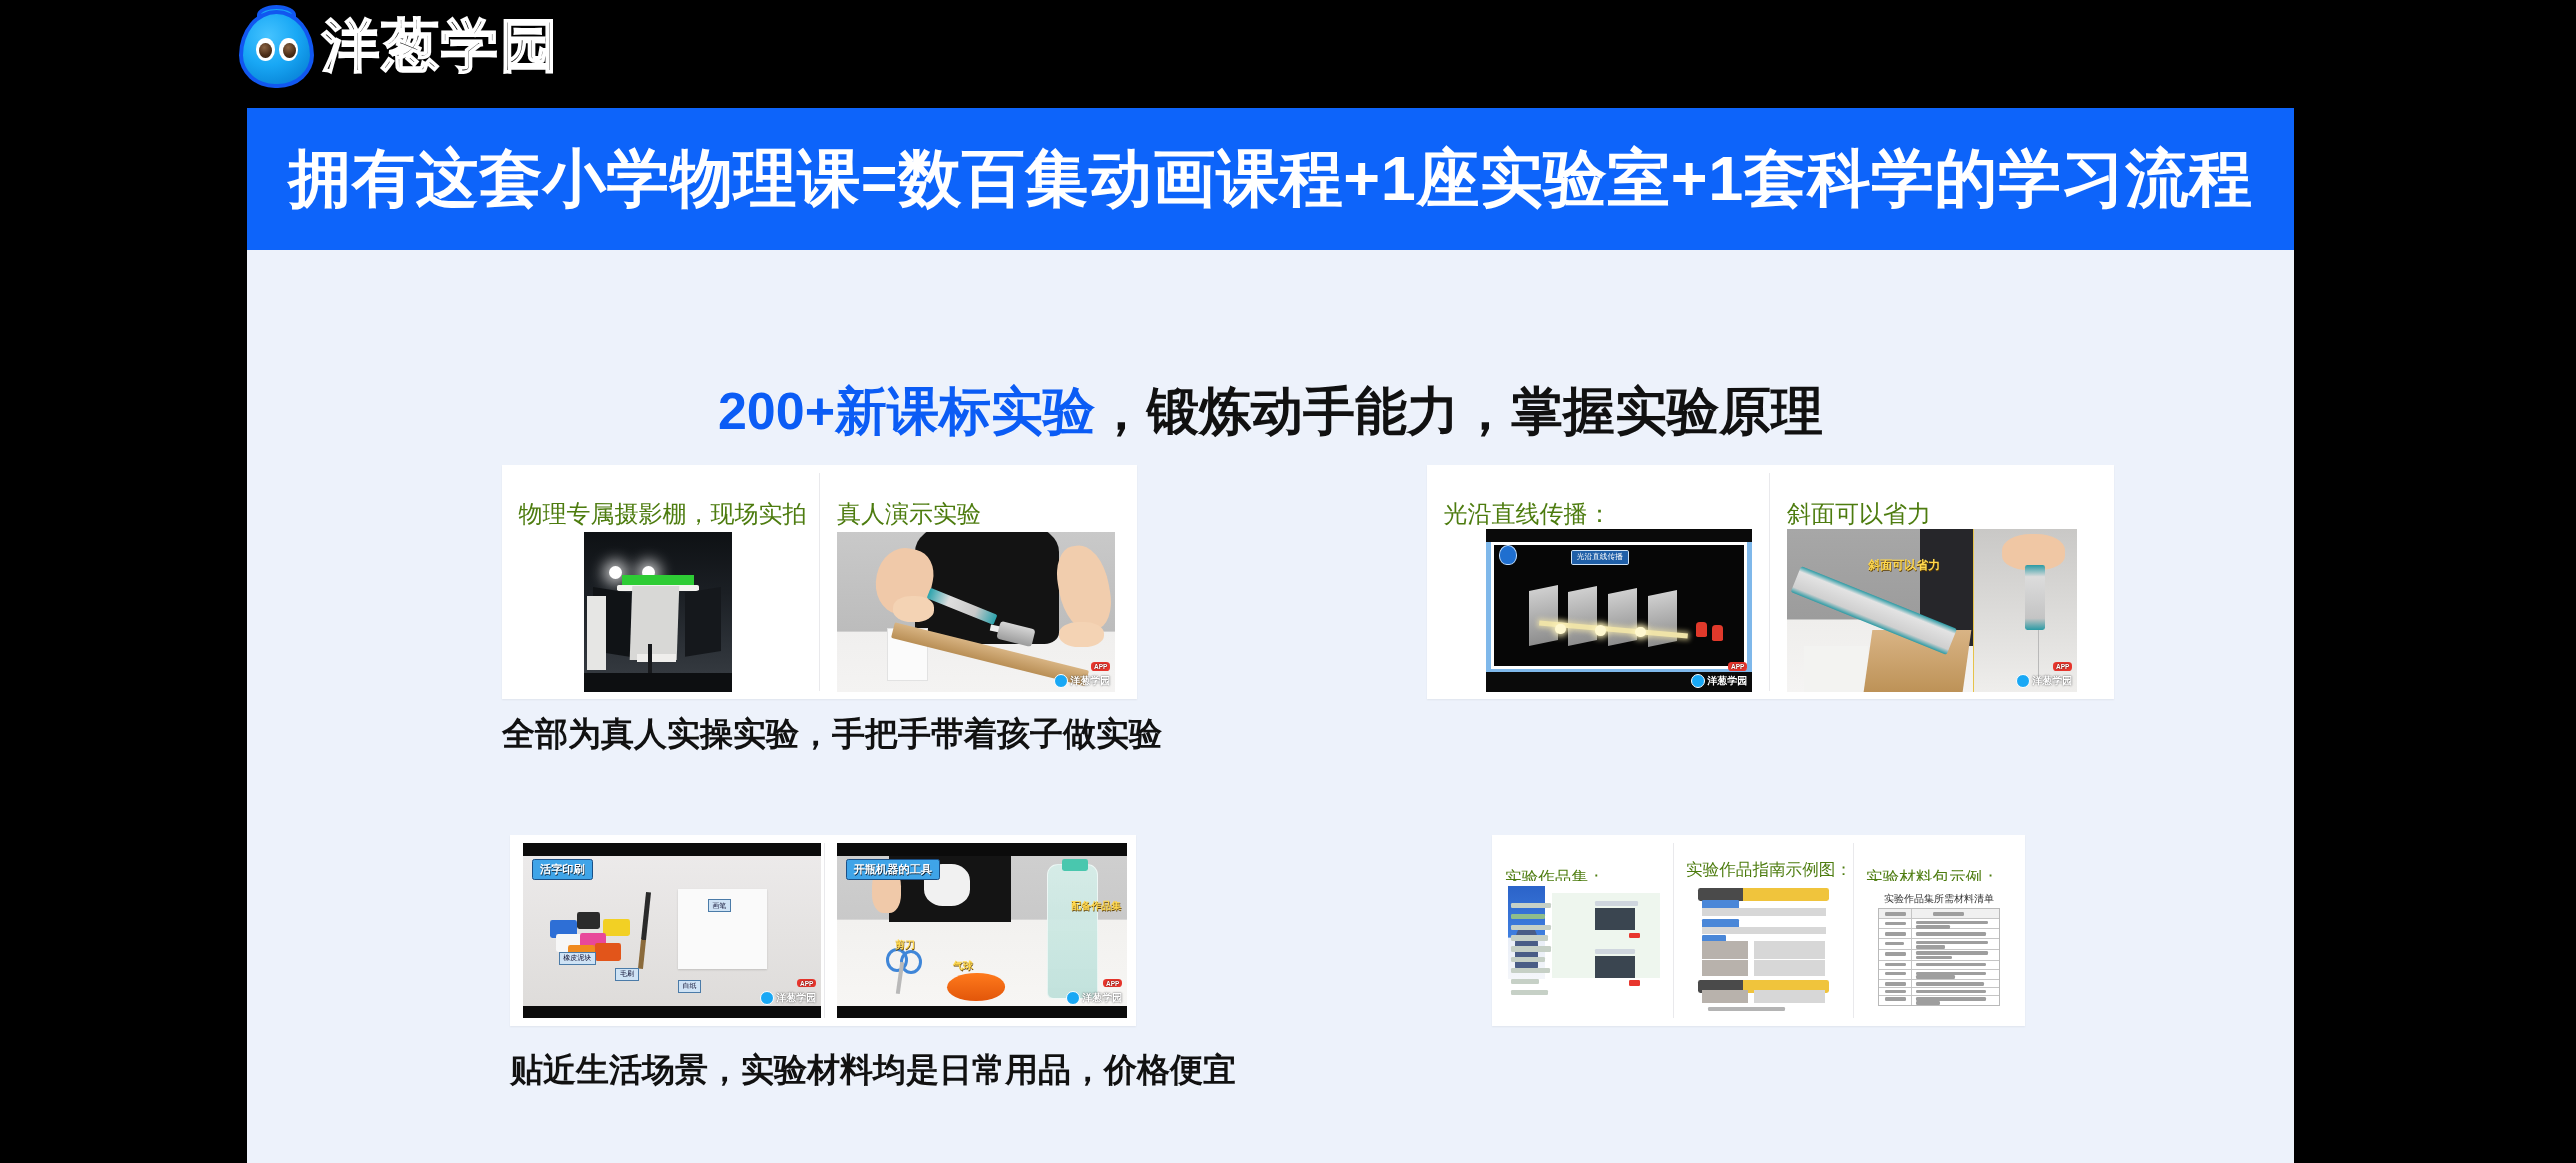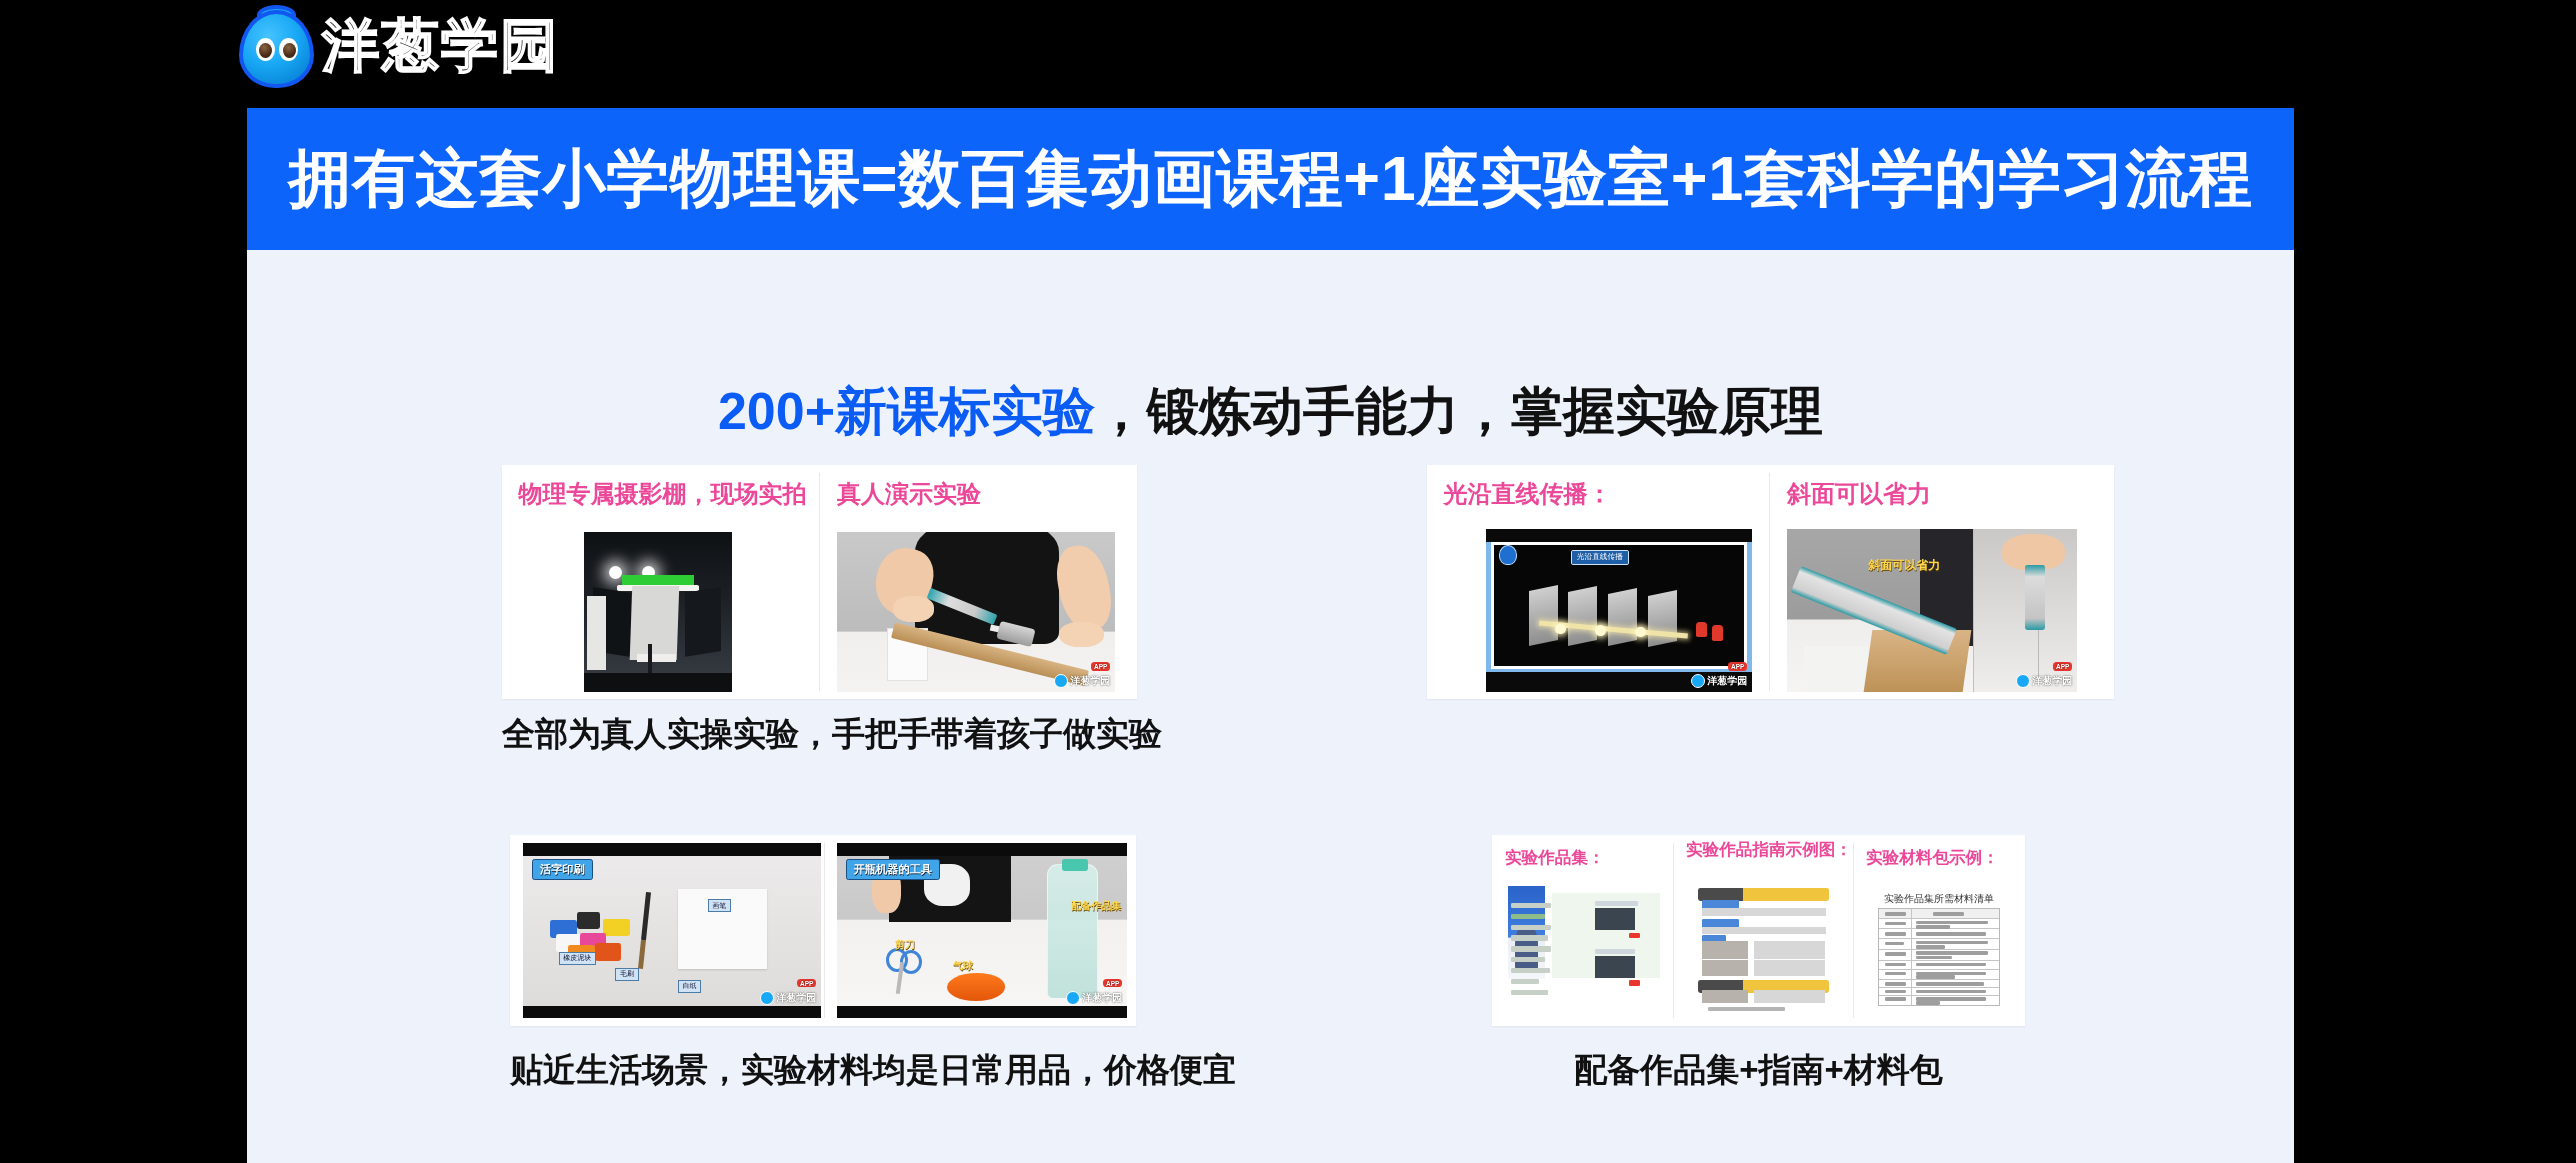--- a/index.html
+++ b/index.html
@@ -58,21 +58,21 @@
   .subtitle{
     position:absolute;left:0;top:269px;width:2047px;text-align:center;
     font-size:52px;font-weight:700;white-space:nowrap;color:#111;
   }
   .subtitle .hl{color:#0b5cf5;}
 
   
   .card{position:absolute;background:#ffffff;box-shadow:0 0.6px 1.8px rgba(0,0,0,.06);}
   .col-divider{position:absolute;top:8.3px;bottom:8.3px;width:1.2px;background:#e9e9ec;}
   .panel-title{
-    position:absolute;font-size:24px;font-weight:700;color:#ec4899;white-space:nowrap;
+    position:absolute;font-size:24px;font-weight:400;color:#4d7c0f;white-space:nowrap;margin-top:20px;
   }
   .caption{
     position:absolute;font-size:33px;font-weight:700;color:#111;white-space:nowrap;text-align:center;
   }
 
   
   .photo{position:absolute;overflow:hidden;background:#bdbdbd;}
   .wm{
     position:absolute;right:4.7px;bottom:3.6px;display:flex;align-items:center;gap:2.4px;
     font-size:10px;color:#ffffff;font-weight:700;text-shadow:0 0 1.8px rgba(0,0,0,.8);
@@ -444,17 +444,16 @@
           <div class="cell" style="left:31%;top:76%;width:56%;"></div>
           <div class="cell" style="left:5%;top:84%;width:18%;"></div>
           <div class="cell" style="left:31%;top:84%;width:58%;"></div>
           <div class="cell" style="left:5%;top:92%;width:18%;"></div>
           <div class="cell" style="left:31%;top:92%;width:58%;"></div>
           <div class="cell" style="left:31%;top:96%;width:20%;"></div>
         </div>
       </div>
     </div>
 
-    <div class="caption" style="left:1245px;top:940px;width:533px;">配备作品集+指南+材料包</div>
 
   </div>
 </div>
 
 
 </body></html>

